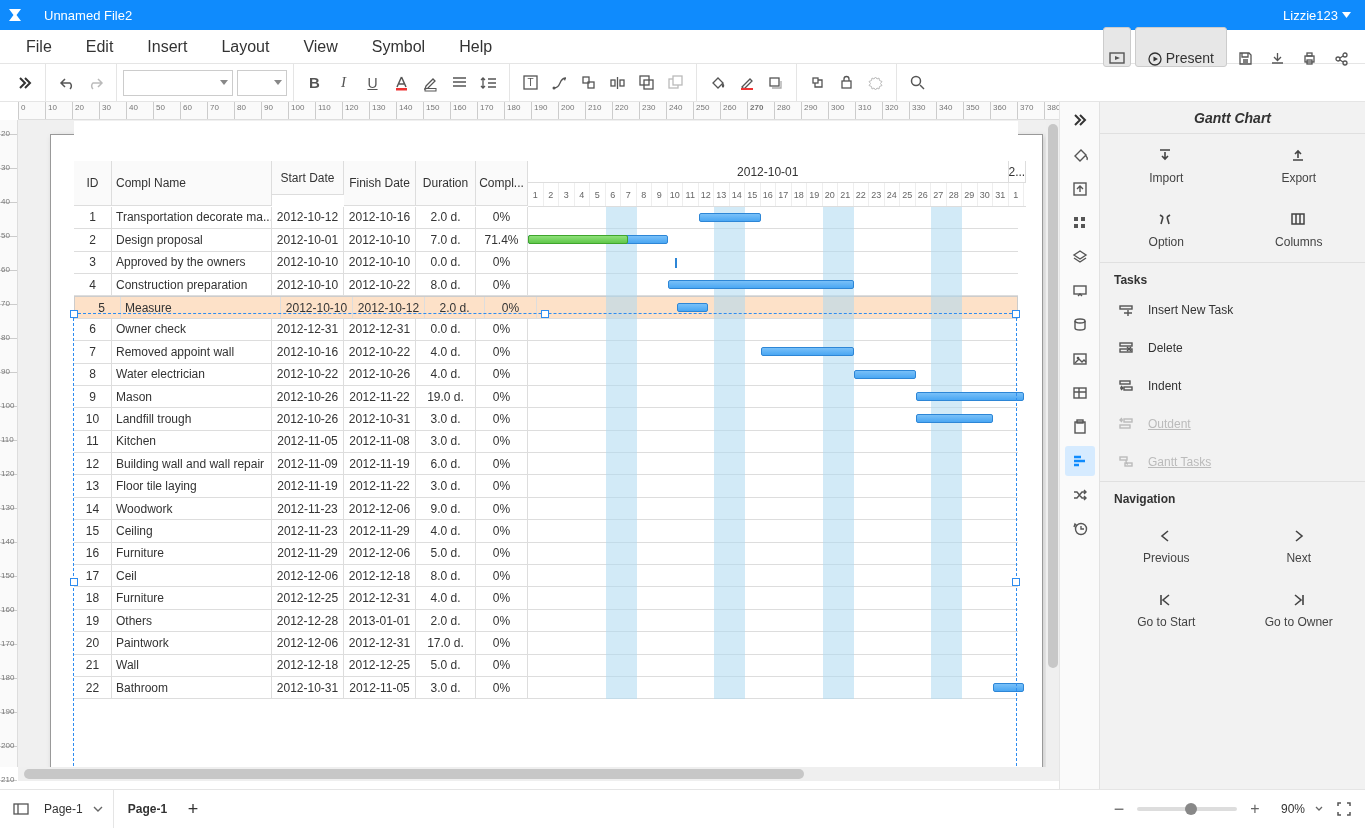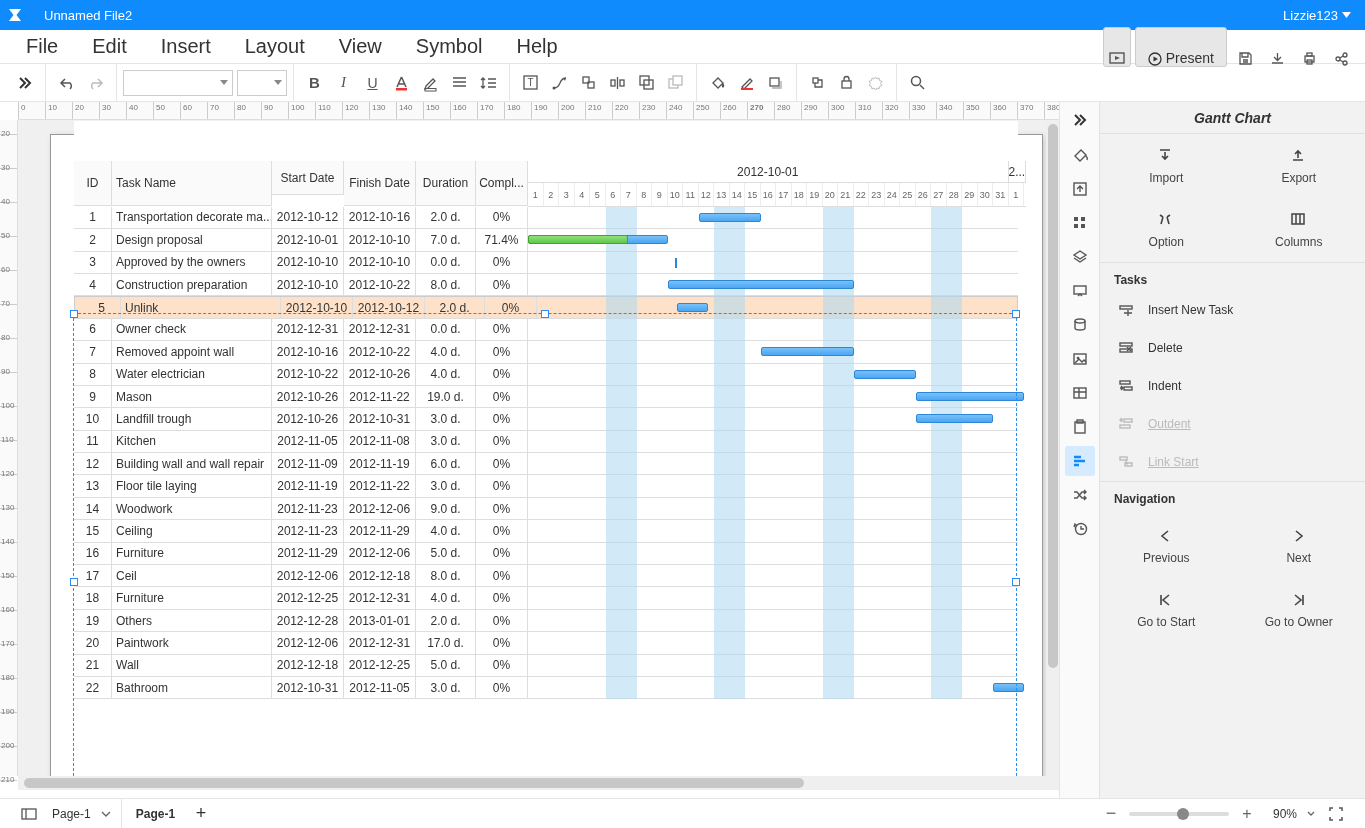--- a/index.html
+++ b/index.html
@@ -4,21 +4,21 @@
 <style>
 * { box-sizing:border-box; margin:0; padding:0; font-family:"Segoe UI",Arial,sans-serif; }
 body { width:1365px; height:828px; overflow:hidden; background:#fff; display:flex; flex-direction:column; font-size:12px; color:#333; }
 .titlebar { height:30px; background:#0f8bfd; display:flex; align-items:center; color:#fff; }
 .titlebar .logo { width:30px; height:30px; display:flex; align-items:center; justify-content:center; }
 .titlebar .filename { margin-left:14px; font-size:13px; }
 .titlebar .spacer { flex:1; }
 .titlebar .user { padding:0 14px; font-size:13px; display:flex; align-items:center; gap:4px; cursor:pointer; }
 .menubar { height:34px; border-bottom:1px solid #e5e5e5; display:flex; align-items:center; }
 .mainmenu { display:flex; padding-left:14px; gap:10px; }
-.mainmenu span { padding:4px 12px; font-size:20px; cursor:pointer; }
+.mainmenu span { padding:4px 12px; font-size:16px; cursor:pointer; }
 .spacer{flex:1;}
 .rt { display:flex; align-items:center; gap:4px; padding-right:10px; }
 .rt .btn,.rt .present{height:40px;display:flex;align-items:flex-end;justify-content:center;border:1px solid transparent;border-radius:3px;cursor:pointer;}
 .rt .btn{width:28px;color:#555;}
 .rt .present{padding:0 12px;background:#e7e7e7;border-color:#ccc;font-size:14px;color:#333;gap:4px;}
 .rt .sq{width:28px;background:#e7e7e7;border-color:#ccc;color:#555;}
 .toolbar { height:38px; border-bottom:1px solid #e5e5e5; display:flex; align-items:center; padding:0 4px; }
 .tb-grp{display:flex;align-items:center;height:100%;padding:0 6px;}
 .tb-grp.sep{border-right:1px solid #e5e5e5;}
 .tb-btn{width:29px;height:29px;display:flex;align-items:center;justify-content:center;cursor:pointer;color:#555;border-radius:3px;}
@@ -60,21 +60,21 @@
 .iconrail .ritem.active{background:#d6ebff;color:#0f8bfd;}
 .iconrail .rexpand{width:30px;height:24px;display:flex;align-items:center;justify-content:center;cursor:pointer;color:#444;margin-bottom:4px;}
 .rightpanel{width:266px;background:#f2f2f2;border-left:1px solid #e2e2e2;display:flex;flex-direction:column;overflow:auto;}
 .rp-title{height:32px;display:flex;align-items:center;justify-content:center;font-size:14px;font-weight:bold;border-bottom:1px solid #e0e0e0;font-style:italic;}
 .rp-grid{display:flex;flex-wrap:wrap;}
 .rp-cell{width:50%;height:64px;display:flex;flex-direction:column;align-items:center;justify-content:center;gap:6px;cursor:pointer;color:#444;}
 .rp-section{padding:10px 14px 4px;font-weight:bold;border-top:1px solid #e0e0e0;}
 .rp-item{height:38px;display:flex;align-items:center;gap:14px;padding:0 18px;cursor:pointer;color:#333;}
 .rp-item.disabled{color:#bbb;cursor:default;text-decoration:underline;}
 .rp-nav{display:flex;flex-wrap:wrap;padding-top:4px;}
-.statusbar{height:30px;border-top:1px solid #e5e5e5;display:flex;align-items:center;padding:0 16px;}
+.statusbar{height:39px;border-top:1px solid #e5e5e5;display:flex;align-items:center;padding:0 8px;}
 .pgsel{display:flex;align-items:center;gap:10px;padding:0 10px;border-right:1px solid #e5e5e5;height:100%;cursor:pointer;}
 .pgtab{padding:0 14px;font-weight:bold;}
 .addpg{width:24px;height:24px;display:flex;align-items:center;justify-content:center;cursor:pointer;font-size:18px;}
 .zoom{display:flex;align-items:center;gap:8px;}
 .zbar{width:100px;height:4px;background:#ddd;position:relative;border-radius:2px;}
 .zbar .zth{position:absolute;top:-4px;left:48px;width:12px;height:12px;border-radius:50%;background:#888;cursor:pointer;}
 svg{overflow:visible;}
 </style>
 </head>
 <body>
@@ -483,21 +483,21 @@
         <div class="tick" style="top: 660px;">
           <span>210</span>
         </div>
       </div>
     <div class="canvas">
       <div class="page" style="height:760px">
         <div class="gantt" id="gantt" style="position:absolute;left:23px;top:-14px">
             <div style="display: flex; margin-top: 40px;">
               <div style="display: flex;">
                 <div class="gc id" style="height: 44.8px; border-bottom: 1px solid rgb(221, 221, 221); background: rgb(250, 250, 250);">ID</div>
-                <div class="gc name" style="height: 44.8px; border-bottom: 1px solid rgb(221, 221, 221); background: rgb(250, 250, 250);">Task Name</div>
+                <div class="gc name" style="height: 44.8px; border-bottom: 1px solid rgb(221, 221, 221); background: rgb(250, 250, 250);">Compl Name</div>
                 <div class="gc date" style="height: 34px; border-bottom: 1px solid rgb(221, 221, 221); background: rgb(250, 250, 250);">Start Date</div>
                 <div class="gc date" style="height: 44.8px; border-bottom: 1px solid rgb(221, 221, 221); background: rgb(250, 250, 250);">Finish Date</div>
                 <div class="gc dur" style="height: 44.8px; border-bottom: 1px solid rgb(221, 221, 221); background: rgb(250, 250, 250);">Duration</div>
                 <div class="gc comp" style="height: 44.8px; border-bottom: 1px solid rgb(221, 221, 221); background: rgb(250, 250, 250);">Compl...</div>
               </div>
               <div class="timeline" style="border-bottom: 1px solid rgb(221, 221, 221);">
                 <div style="display: flex; height: 22.4px;">
                   <div class="tl-month" style="flex: 0 0 480.5px;">2012-10-01</div>
                   <div class="tl-month" style="flex: 1 1 0%;">2...</div>
                 </div>
@@ -588,21 +588,21 @@
                 <div class="gc date">2012-10-10</div>
                 <div class="gc date">2012-10-22</div>
                 <div class="gc dur">8.0 d.</div>
                 <div class="gc comp">0%</div>
                 <div class="timeline">
                   <div class="bar" style="left: 139.5px; width: 186px; top: 6px;"></div>
                 </div>
               </div>
               <div class="grow sel">
                 <div class="gc id">5</div>
-                <div class="gc name">Unlink</div>
+                <div class="gc name">Measure</div>
                 <div class="gc date">2012-10-10</div>
                 <div class="gc date">2012-10-12</div>
                 <div class="gc dur">2.0 d.</div>
                 <div class="gc comp">0%</div>
                 <div class="timeline">
                   <div class="bar" style="left: 139.5px; width: 31px; top: 6px;"></div>
                 </div>
               </div>
               <div class="grow">
                 <div class="gc id">6</div>
@@ -927,21 +927,21 @@
             <path d="M5 4 L2 4 M4 2 L2 4 L4 6" fill="none" stroke="currentColor" stroke-width="1.4"></path>
           </svg>
           <span>Outdent</span>
         </div>
         <div class="rp-item disabled">
           <svg width="16" height="16">
             <rect x="2" y="3" width="7" height="3" fill="none" stroke="currentColor" stroke-width="1.4"></rect>
             <rect x="7" y="9" width="7" height="3" fill="none" stroke="currentColor" stroke-width="1.4"></rect>
             <path d="M8 6 Q8 10 10 10" fill="none" stroke="currentColor" stroke-width="1.4"></path>
           </svg>
-          <span>Link Start</span>
+          <span>Gantt Tasks</span>
         </div>
       </div>
     <div class="rp-section">Navigation</div>
     <div class="rp-nav" id="rp-nav">
         <div class="rp-cell">
           <svg width="18" height="18">
             <path d="M11 4 L5 9 L11 14" fill="none" stroke="#444" stroke-width="1.6"></path>
           </svg>
           <span>Previous</span>
         </div>

